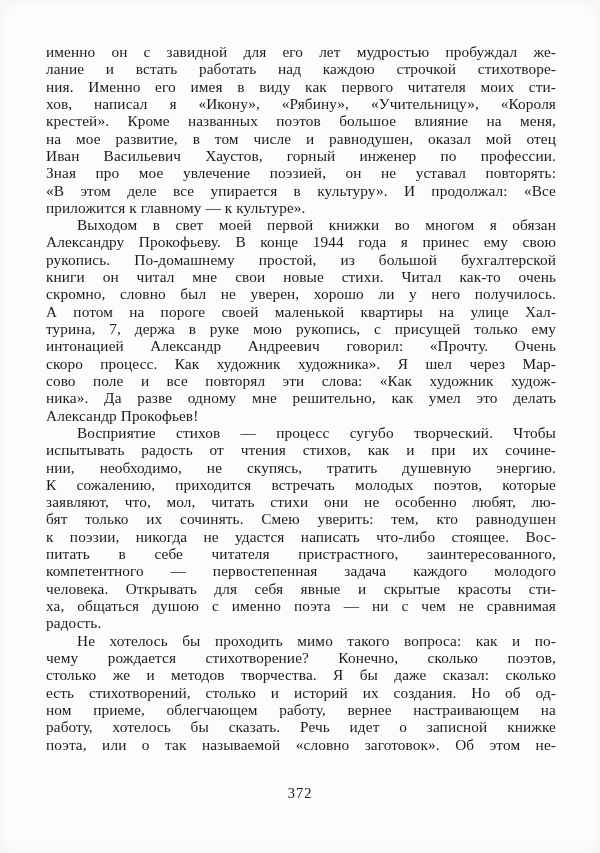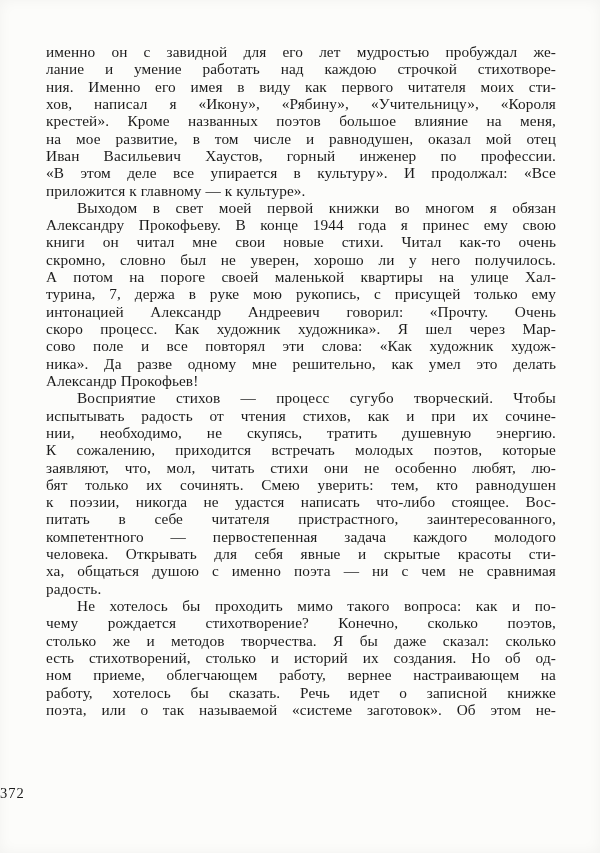--- a/index.html
+++ b/index.html
@@ -29,45 +29,47 @@
     text-align: justify;
     text-align-last: justify;
     text-justify: inter-word;
   }
   .line.indent { text-indent: 31px; }
   .line.lastline { text-align-last: left; }
   .page-number {
     position: absolute;
     left: 0; top: 785px;
     width: 100%;
-    text-align: left;
+    text-align: center;
     font-size: 14.5px;
     letter-spacing: 1px;
     color: var(--ink, #1b1b1b);
   }
 </style>
 </head>
 <body>
 
 <div class="page">
   <div class="text-block" id="text-block">
       <div class="paragraph">
         <div class="line">именно он с завидной для его лет мудростью пробуждал же-</div>
-        <div class="line">лание и умение работать над каждою строчкой стихотворе-</div>
+        <div class="line">лание и встать работать над каждою строчкой стихотворе-</div>
         <div class="line">ния. Именно его имея в виду как первого читателя моих сти-</div>
         <div class="line">хов, написал я «Икону», «Рябину», «Учительницу», «Короля</div>
         <div class="line">крестей». Кроме названных поэтов большое влияние на меня,</div>
         <div class="line">на мое развитие, в том числе и равнодушен, оказал мой отец</div>
         <div class="line">Иван Васильевич Хаустов, горный инженер по профессии.</div>
+        <div class="line">Зная про мое увлечение поэзией, он не уставал повторять:</div>
         <div class="line">«В этом деле все упирается в культуру». И продолжал: «Все</div>
         <div class="line lastline">приложится к главному — к культуре».</div>
       </div>
       <div class="paragraph">
         <div class="line indent">Выходом в свет моей первой книжки во многом я обязан</div>
         <div class="line">Александру Прокофьеву. В конце 1944 года я принес ему свою</div>
+        <div class="line">рукопись. По-домашнему простой, из большой бухгалтерской</div>
         <div class="line">книги он читал мне свои новые стихи. Читал как-то очень</div>
         <div class="line">скромно, словно был не уверен, хорошо ли у него получилось.</div>
         <div class="line">А потом на пороге своей маленькой квартиры на улице Хал-</div>
         <div class="line">турина, 7, держа в руке мою рукопись, с присущей только ему</div>
         <div class="line">интонацией Александр Андреевич говорил: «Прочту. Очень</div>
         <div class="line">скоро процесс. Как художник художника». Я шел через Мар-</div>
         <div class="line">сово поле и все повторял эти слова: «Как художник худож-</div>
         <div class="line">ника». Да разве одному мне решительно, как умел это делать</div>
         <div class="line lastline">Александр Прокофьев!</div>
       </div>
@@ -85,17 +87,17 @@
         <div class="line">ха, общаться душою с именно поэта — ни с чем не сравнимая</div>
         <div class="line lastline">радость.</div>
       </div>
       <div class="paragraph">
         <div class="line indent">Не хотелось бы проходить мимо такого вопроса: как и по-</div>
         <div class="line">чему рождается стихотворение? Конечно, сколько поэтов,</div>
         <div class="line">столько же и методов творчества. Я бы даже сказал: сколько</div>
         <div class="line">есть стихотворений, столько и историй их создания. Но об од-</div>
         <div class="line">ном приеме, облегчающем работу, вернее настраивающем на</div>
         <div class="line">работу, хотелось бы сказать. Речь идет о записной книжке</div>
-        <div class="line">поэта, или о так называемой «системе заготовок». Об этом не-</div>
+        <div class="line">поэта, или о так называемой «словно заготовок». Об этом не-</div>
       </div>
     </div>
   <div class="page-number">372</div>
 </div>
 
 </body></html>

